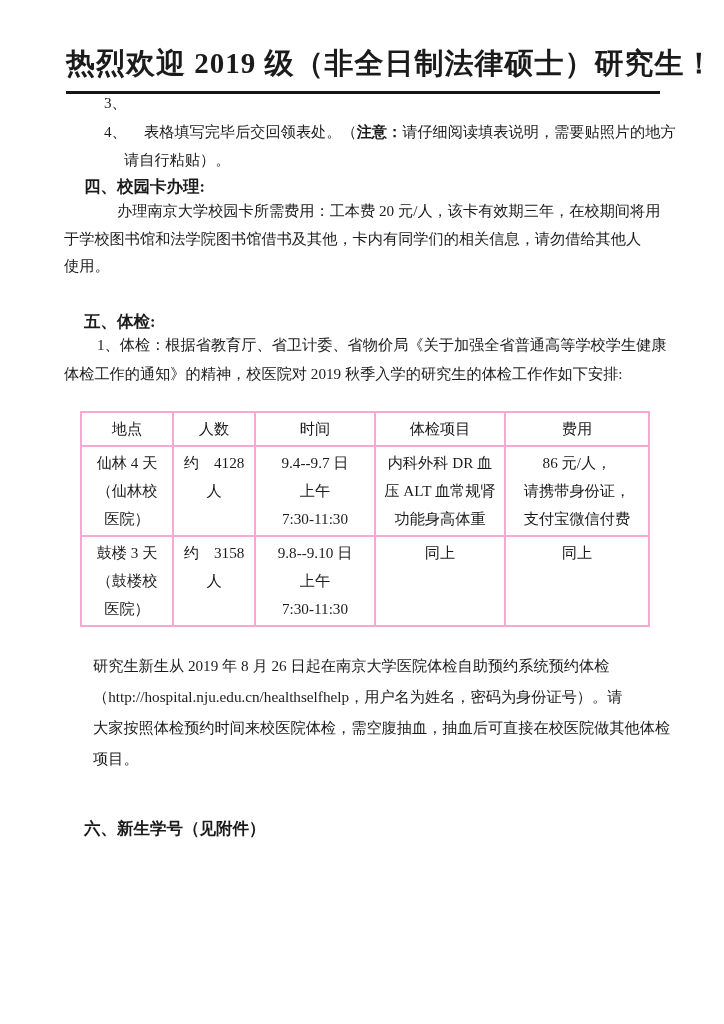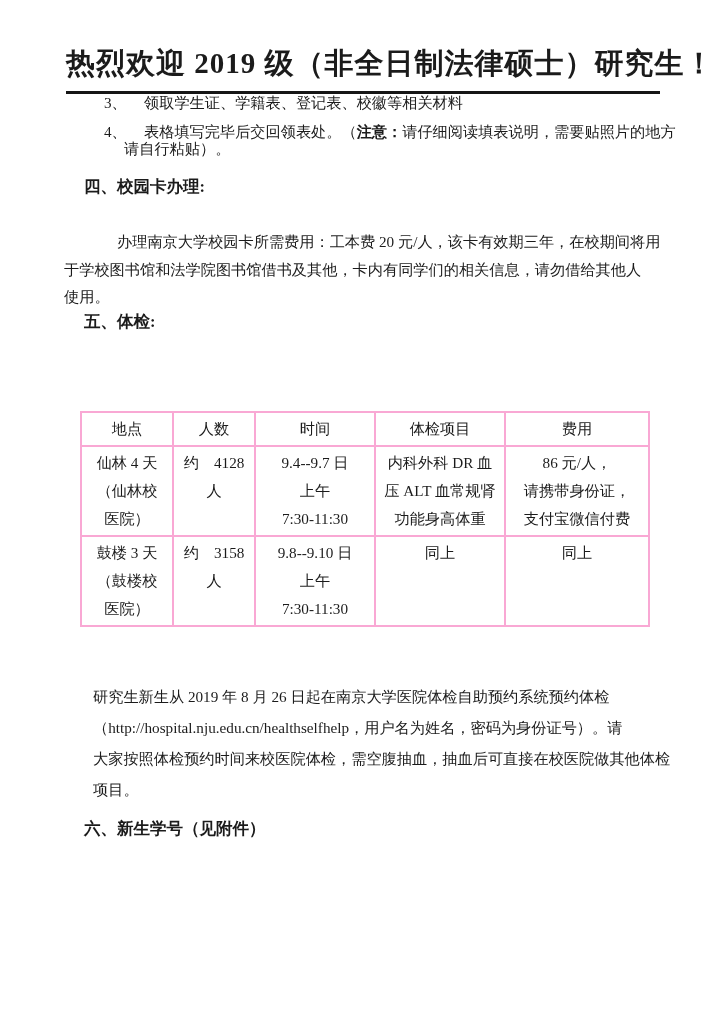--- a/index.html
+++ b/index.html
@@ -31,21 +31,20 @@
     font-size: 29px;
     font-weight: bold;
     letter-spacing: 1px;
     white-space: nowrap;
   }
 
   .body-text {
     font-size: 15.2px;
     line-height: 27.5px;
     white-space: pre;
-    margin-top: 31px;
   }
   .list-num {
     font-size: 15.2px;
     line-height: 22px;
   }
   .list-text {
     font-size: 15.2px;
     line-height: 22px;
     white-space: nowrap;
   }
@@ -105,32 +104,33 @@
 </head>
 <body>
 
 <div class="page">
 
   <div class="abs doc-title-block">
     <div class="doc-title">热烈欢迎 2019 级（非全日制法律硕士）研究生！</div>
   </div>
 
   <div class="abs list-num" style="left:104px; top:92px;">3、</div>
-  <div class="abs list-text" style="left:144px; top:92px;">领取学生证、学籍表、登记表、校徽等相关材料</div>
 
   <div class="abs list-num" style="left:104px; top:121px;">4、</div>
   <div class="abs list-text" style="left:144px; top:121px;"><span>表格填写完毕后交回领表处。（</span><span class="bold-inline">注意：</span><span>请仔细阅读填表说明，需要贴照片的地方</span></div>
-  <div class="abs list-text" style="left:124px; top:138px;">请自行粘贴）。</div>
+  <div class="abs list-text" style="left:124px; top:149px;">请自行粘贴）。</div>
 
   <div class="abs section-heading" style="left:84px; top:176px;">四、校园卡办理:</div>
   <div class="abs body-text para-card">办理南京大学校园卡所需费用：工本费 20 元/人，该卡有效期三年，在校期间将用
 于学校图书馆和法学院图书馆借书及其他，卡内有同学们的相关信息，请勿借给其他人
 使用。</div>
 
   <div class="abs section-heading" style="left:84px; top:311px;">五、体检:</div>
+  <div class="abs body-text para-checkup-intro">1、体检：根据省教育厅、省卫计委、省物价局《关于加强全省普通高等学校学生健康
+体检工作的通知》的精神，校医院对 2019 秋季入学的研究生的体检工作作如下安排:</div>
 
   <table class="abs checkup">
     <colgroup>
       <col style="width:92px">
         <col style="width:82px">
         <col style="width:120px">
         <col style="width:130px">
         <col style="width:144px">
     </colgroup>
     <thead>

